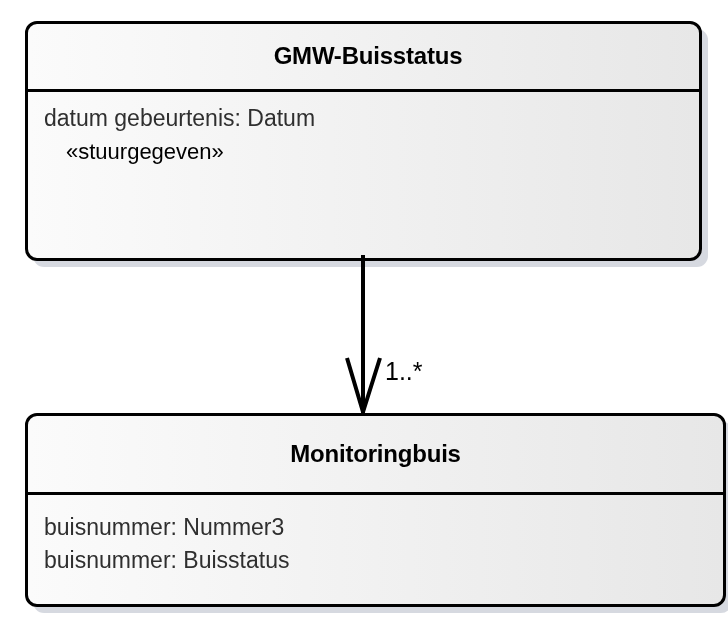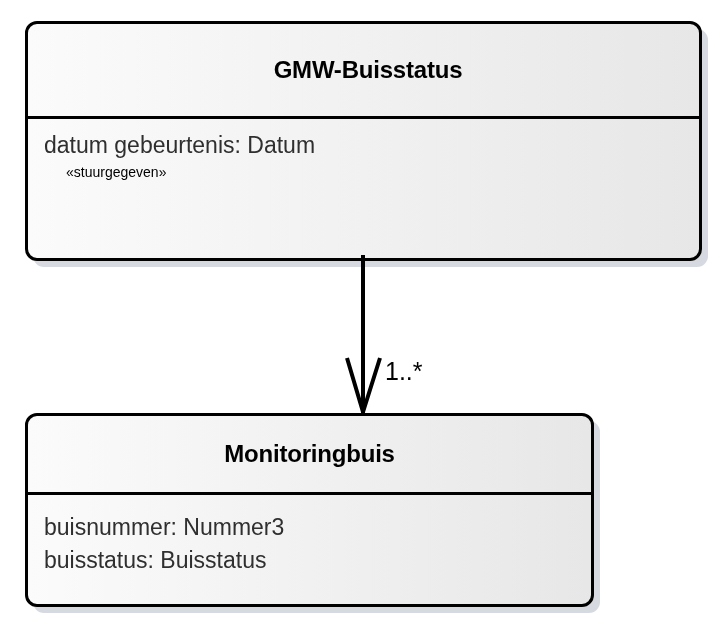--- a/index.html
+++ b/index.html
@@ -54,38 +54,38 @@
   }
   .attr-row {
     font-size: 23px;
     color: #2f2f2f;
     line-height: 1.42;
     white-space: nowrap;
   }
   .attr-row.stereotype {
     color: #000000;
     padding-left: 22px;
-    font-size: 14px;
+    font-size: 22px;
     line-height: 1.5;
   }
 
   
   #class-gmw-buisstatus {
     left: 25px;
     top: 21px;
     width: 677px;
     height: 240px;
   }
-  #class-gmw-buisstatus .class-header { height: 95px; padding-left: 9px; }
+  #class-gmw-buisstatus .class-header { height: 68px; padding-left: 9px; }
   #class-gmw-buisstatus .class-attributes { height: 132px; }
 
   #class-monitoringbuis {
     left: 25px;
     top: 413px;
-    width: 569px;
+    width: 701px;
     height: 194px;
   }
   #class-monitoringbuis .class-header { height: 79px; }
   #class-monitoringbuis .class-attributes { height: 112px; padding-top: 16px; }
 
   
   #association {
     position: absolute;
     left: 320px;
     top: 255px;
@@ -125,17 +125,17 @@
     <path d="M 27 103 L 43 157 L 60 103" fill="none" stroke="#000000" stroke-width="4" stroke-linecap="butt" stroke-linejoin="miter"></path>
   </svg>
   <div id="assoc-multiplicity">1..*</div>
 
   <div class="uml-class" id="class-monitoringbuis">
     <div class="class-header">
       <span class="class-title">Monitoringbuis</span>
     </div>
     <div class="class-attributes">
       <div class="attr-row">buisnummer: Nummer3</div>
-      <div class="attr-row">buisstatus: Buisstatus</div>
+      <div class="attr-row">buisnummer: Buisstatus</div>
     </div>
   </div>
 
 </div>
 
 </body></html>

